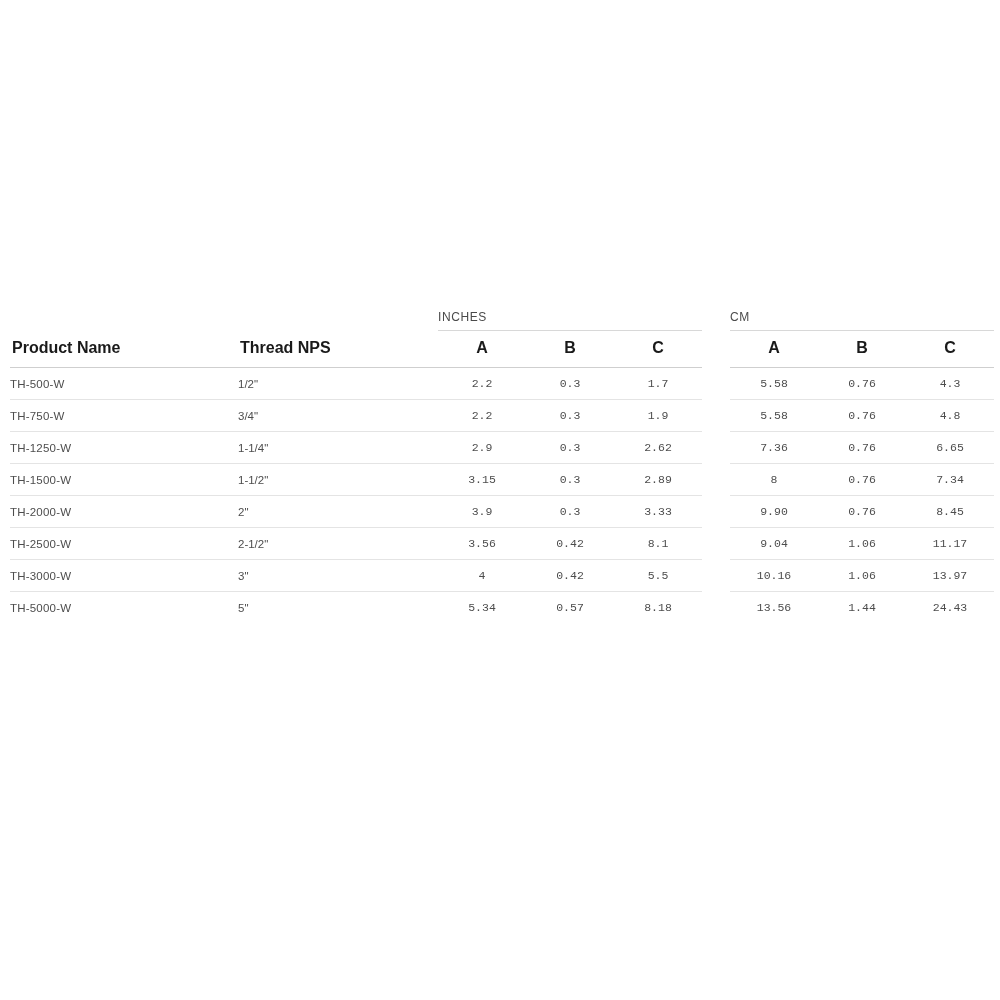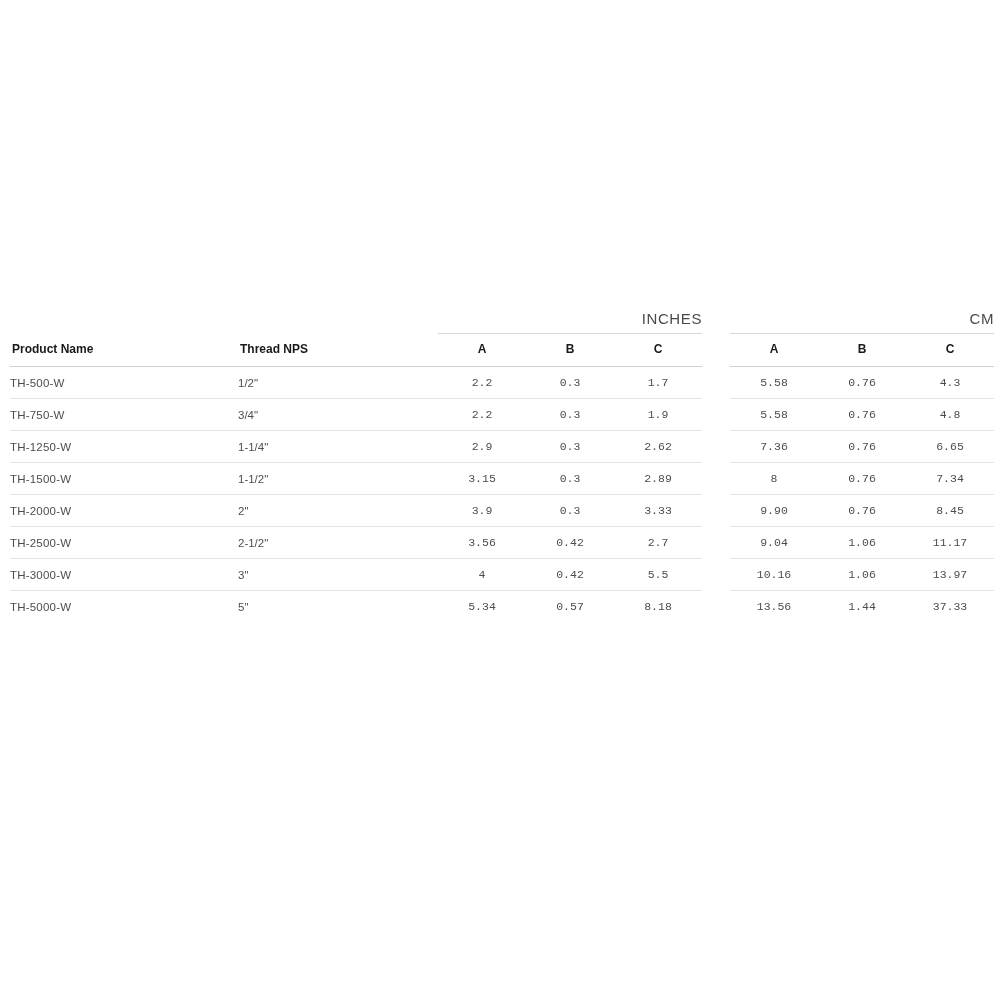--- a/index.html
+++ b/index.html
@@ -39,36 +39,36 @@
   col.c-ib      { width: 88px;  }
   col.c-ic      { width: 88px;  }
   col.c-gap     { width: 28px;  }
   col.c-ma      { width: 88px;  }
   col.c-mb      { width: 88px;  }
   col.c-mc      { width: 88px;  }
 
   
   tr.group-row td {
     padding: 0 0 10px 0;
-    font-size: 15px;
+    font-size: 12px;
     color: #4a4a4a;
     letter-spacing: 0.6px;
-    text-align: right;
+    text-align: left;
     vertical-align: bottom;
     border: 0;
   }
   tr.group-row td.group-label {
     border-bottom: 1px solid #d8d8d8;
     padding-bottom: 6px;
   }
   tr.group-row td.blank { border: 0; }
 
   
   tr.head-row td {
-    font-size: 12px;
+    font-size: 16px;
     font-weight: bold;
     color: #1a1a1a;
     padding: 8px 0 10px 0;
     border-bottom: 1px solid #cfcfcf;
     vertical-align: bottom;
   }
   tr.head-row td.left { text-align: left; padding-left: 2px; }
   tr.head-row td.ctr  { text-align: center; }
   tr.head-row td.blank { border-bottom: 0; }
 
@@ -202,21 +202,21 @@
           <td class="num">9.90</td>
           <td class="num">0.76</td>
           <td class="num">8.45</td>
         </tr>
 
         <tr class="data-row">
           <td class="prod">TH-2500-W</td>
           <td class="thread">2-1/2"</td>
           <td class="num">3.56</td>
           <td class="num">0.42</td>
-          <td class="num">2.7</td>
+          <td class="num">8.1</td>
           <td class="blank"></td>
           <td class="num">9.04</td>
           <td class="num">1.06</td>
           <td class="num">11.17</td>
         </tr>
 
         <tr class="data-row">
           <td class="prod">TH-3000-W</td>
           <td class="thread">3"</td>
           <td class="num">4</td>
@@ -231,19 +231,19 @@
 
         <tr class="data-row">
           <td class="prod">TH-5000-W</td>
           <td class="thread">5"</td>
           <td class="num">5.34</td>
           <td class="num">0.57</td>
           <td class="num">8.18</td>
           <td class="blank"></td>
           <td class="num">13.56</td>
           <td class="num">1.44</td>
-          <td class="num">37.33</td>
+          <td class="num">24.43</td>
         </tr>
 
       </tbody>
     </table>
   </div>
 </div>
 
 </body></html>

